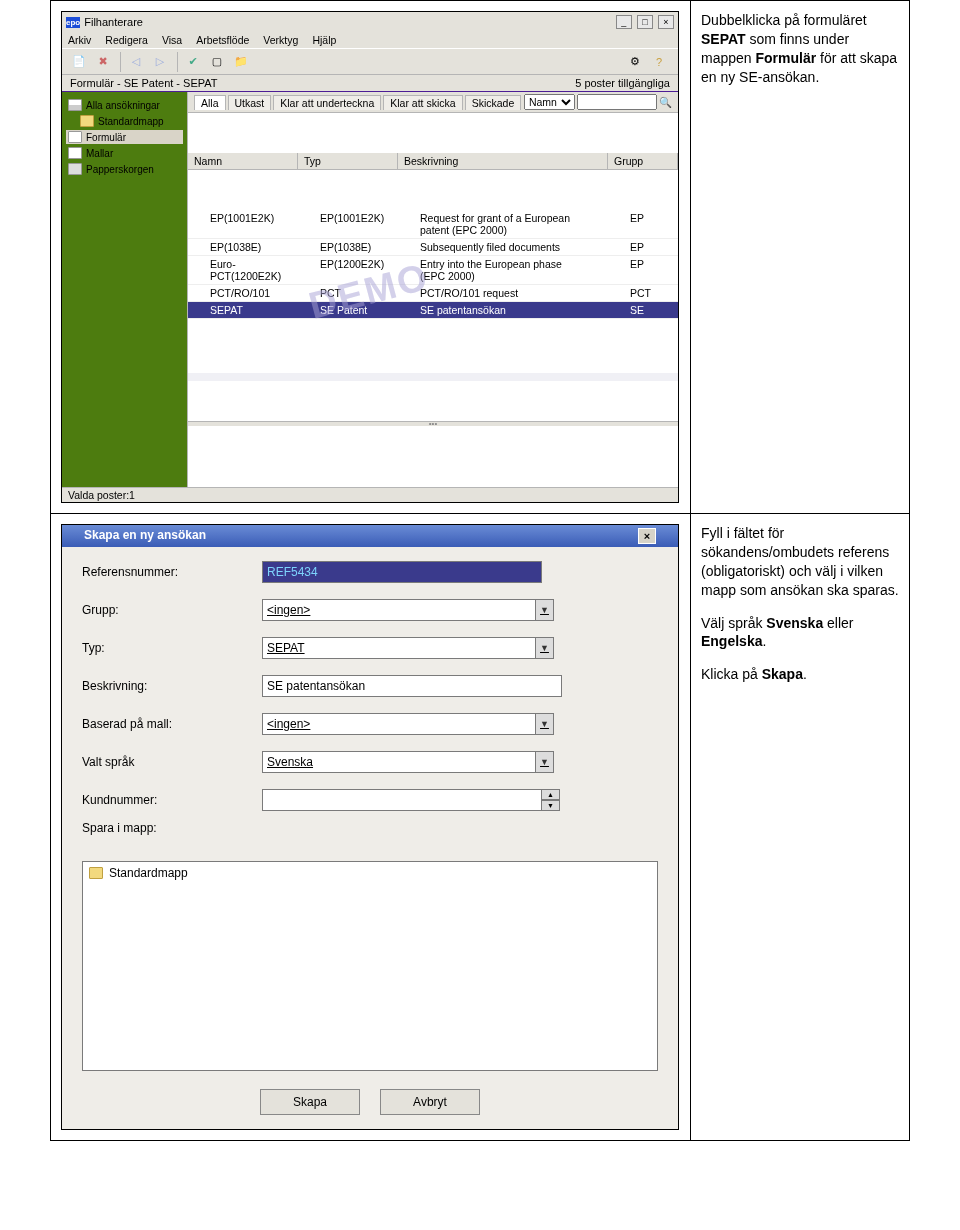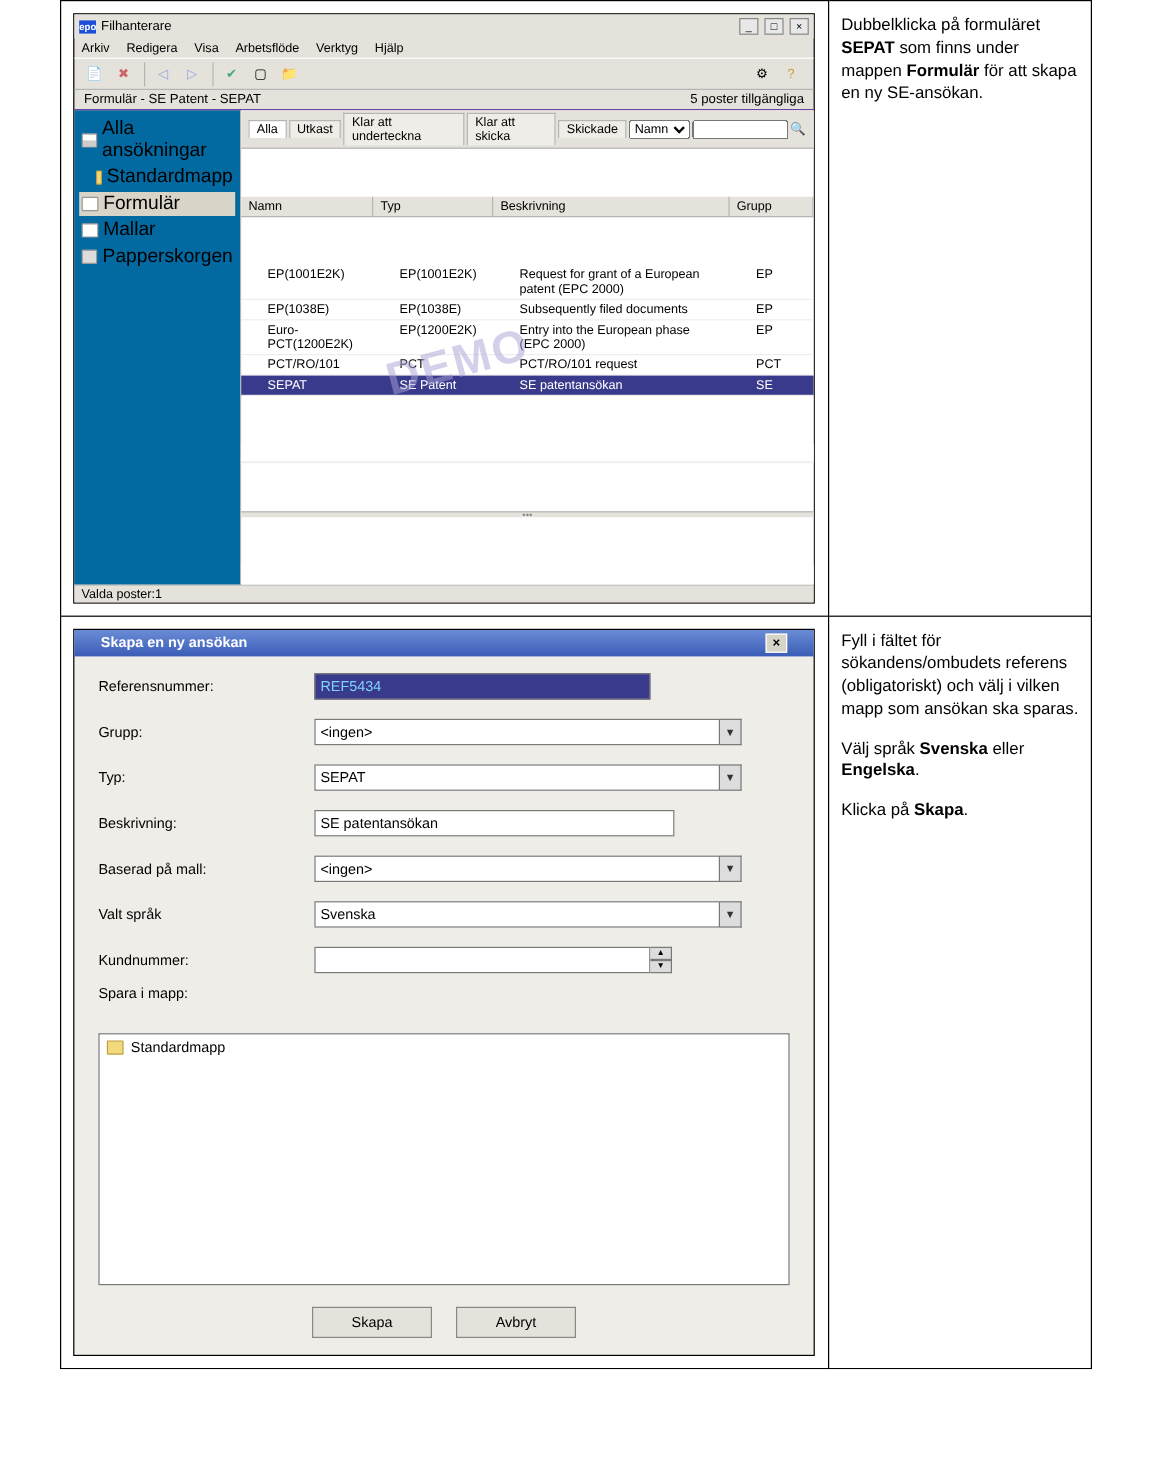--- a/index.html
+++ b/index.html
@@ -31,21 +31,21 @@
   .title-bar .t { flex:1; }
   .winbtns span { display:inline-block; width:16px; height:14px; border:1px solid #888; background:#e8e8e8; margin-left:2px; font-size:9px; text-align:center; line-height:12px;}
   .menu-bar { display:flex; gap:14px; padding:2px 6px; border-bottom:1px solid #fff; font-size:10.5px;}
   .tool-bar { display:flex; align-items:center; height:26px; padding:0 6px; border-bottom:1px solid #b5b5b5; }
   .tbtn { width:22px; height:22px; display:flex; align-items:center; justify-content:center; margin-right:2px;}
   .tsep { width:1px; height:20px; background:#b5b5b5; margin:0 4px;}
   .tool-bar .right { margin-left:auto; display:flex; }
   .subhdr { display:flex; padding:2px 8px; font-size:11px; border-bottom:1px solid #4c1d95;}
   .subhdr .r { margin-left:auto;}
   .body-row { display:flex; height:395px; }
-  .tree { width:139px; border-right:1px solid #b5b5b5; padding:6px 4px; font-size:16px; background:#0369a1;}
+  .tree { width:126px; border-right:1px solid #b5b5b5; padding:6px 4px; font-size:10px; background:#4d7c0f;}
   .tree-item { display:flex; align-items:center; gap:4px; margin-bottom:2px; padding:1px 2px;}
   .tree-item.sel { background:#d9d4c8; }
   .ico { width:14px; height:12px; border:1px solid #999; background:#fff; display:inline-block; font-size:8px; text-align:center; line-height:10px; border-radius:1px;}
   .ico.cards { background:linear-gradient(#fff 50%,#ccc 50%);}
   .ico.folder { background:#f2d97e; border-color:#c0a040;}
   .ico.form { background:#fff;}
   .ico.mail { background:#fff;}
   .ico.bin { background:#ddd;}
   .right-pane { flex:1; background:#fff; position:relative; display:flex; flex-direction:column;gap:40px;}
   .tabs-row { display:flex; align-items:center; padding:2px 6px; border-bottom:1px solid #b5b5b5; background:#e4e2db; font-size:10.5px;}
@@ -68,21 +68,21 @@
   
   .dlg { width:618px; border:1px solid #000; background:#efede8; font-family: Tahoma, sans-serif; font-size:12px; margin-top:0px;}
   .dlg-title { background:linear-gradient(#6a8cd6,#3a5cb6); color:#fff; font-weight:bold; padding:3px 22px; display:flex;}
   .dlg-title .x { margin-left:auto; width:18px; height:16px; border:1px solid #fff; background:#d6d3c8; color:#000; font-size:11px; text-align:center; line-height:14px;}
   .formgrid { padding:14px 20px 8px 20px;}
   .frow { display:flex; align-items:center; margin-bottom:16px;}
   .frow label { width:180px; font-size:12px;}
   .fld { display:flex; align-items:center;}
   .inpt { width:280px; height:22px; border:1px solid #7a7a7a; background:#fff; padding:0 4px; font-size:12px;}
   .inpt.sel { background:#3a3a8c; color:#7dd3fc;}
-  .combo { width:356px; display:flex;}
+  .combo { width:292px; display:flex;text-decoration:underline;}
   .combo .inpt { flex:1;}
   .combo .arrow, .step .arrow { width:18px; height:22px; border:1px solid #7a7a7a; border-left:none; background:#ddd; display:flex; align-items:center; justify-content:center; font-size:9px; color:#333;}
   .step { width:298px; display:flex;}
   .step .inpt { flex:1;}
   .step .arrows { width:18px; display:flex; flex-direction:column;}
   .step .arrows span{ flex:1; border:1px solid #7a7a7a; border-left:none; background:#ddd; font-size:7px; text-align:center; line-height:9px;}
   .folder-row { margin-top:-6px;}
   .folderbox { border:1px solid #7a7a7a; margin:2px 20px 10px 20px; background:#fff; height:210px; padding:4px 6px;}
   .folder-line { display:flex; align-items:center; gap:6px; font-size:12px;}
   .buttons { display:flex; justify-content:center; gap:20px; padding:8px 0 14px 0;}

